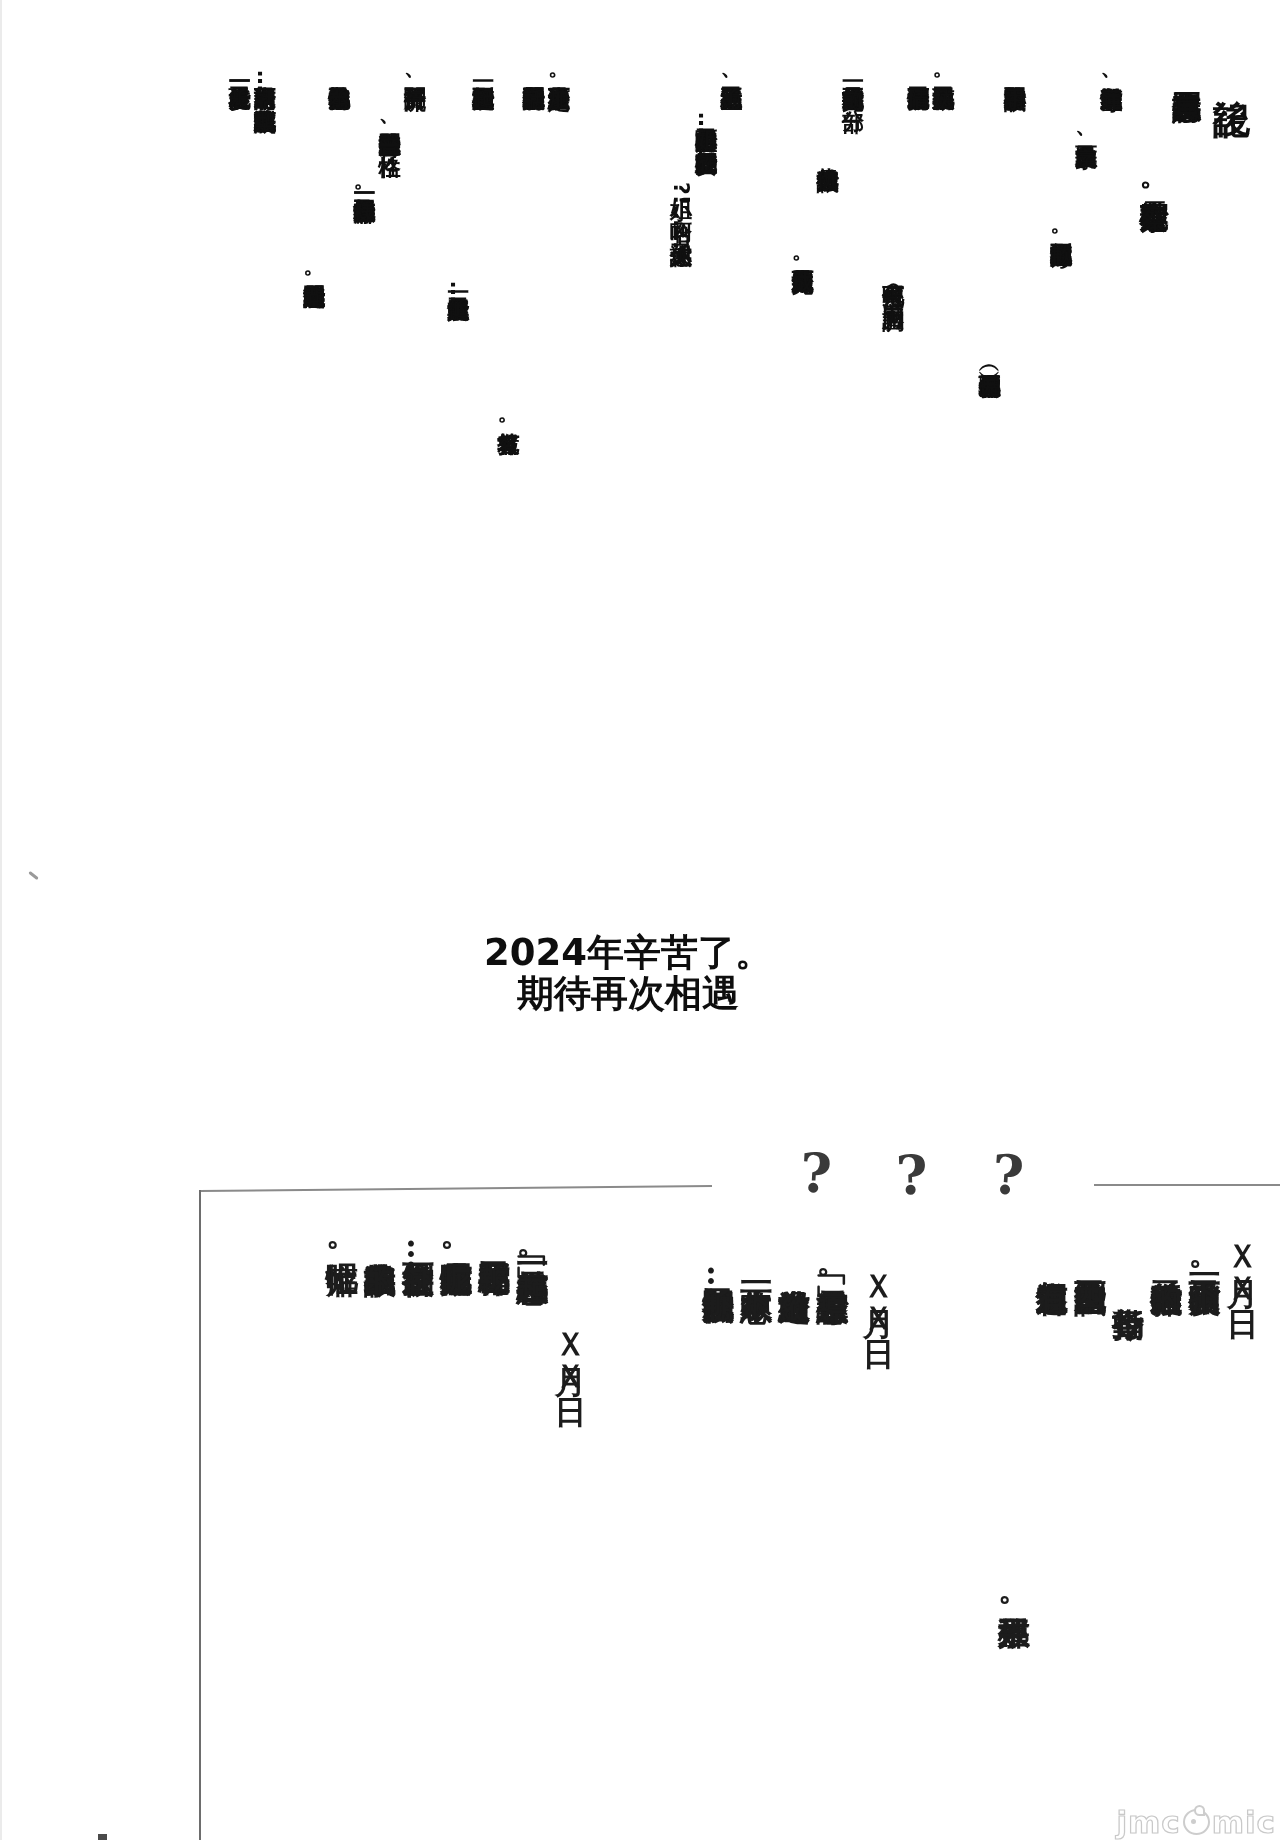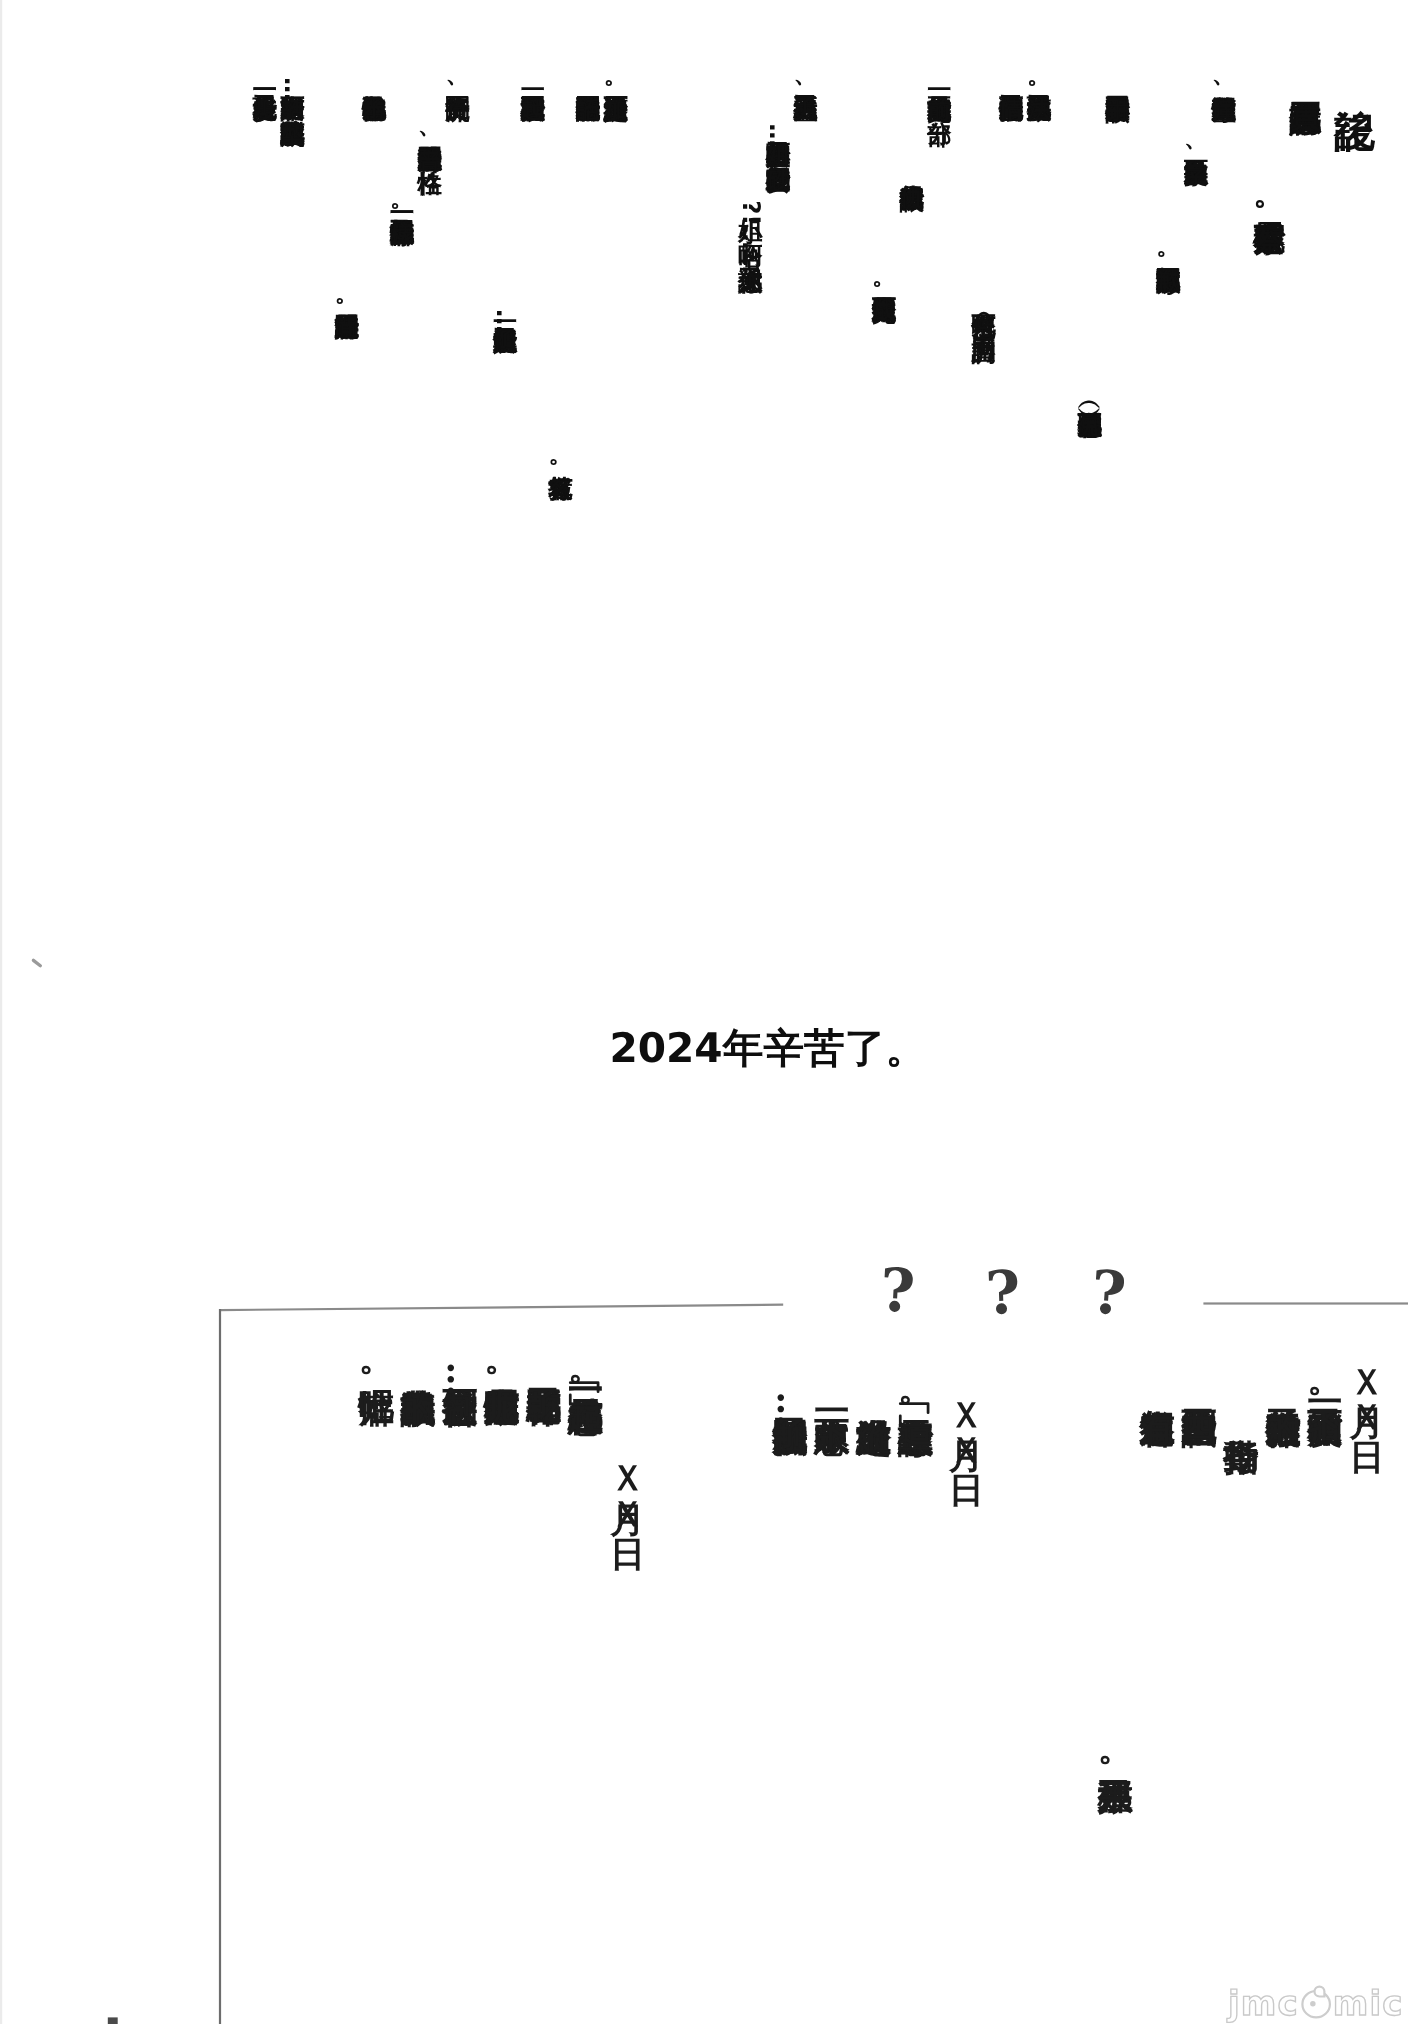--- a/index.html
+++ b/index.html
@@ -12,22 +12,22 @@
   .aw {
     position:absolute; top:70px; right:28px; height:665px;
     writing-mode:vertical-rl; text-orientation:mixed;
     font-weight:bold; color:#101010;
   }
   .aw p { margin:0 1px; padding:0; font-size:22px; line-height:1.1; }
   .aw p.t  { font-size:37px; }
   .aw p.lg { font-size:29px; }
   
   .closing {
-    position:absolute; top:932px; left:442px; width:400px;
-    text-align:right; font-weight:bold; font-size:37px; line-height:1.12;
+    position:absolute; top:932px; left:428px; width:400px;
+    text-align:center; font-weight:bold; font-size:37px; line-height:1.12;
     color:#0e0e0e; white-space:nowrap;
   }
   
   .line { position:absolute; background:#8a8a8a; }
   .box-top-left  { left:200px; top:1190px; width:512px; height:2px;
                    transform:rotate(-0.55deg); transform-origin:left center; }
   .box-top-right { left:1094px; top:1184px; width:186px; height:2px; }
   .box-left      { left:199px;  top:1190px; width:2px;  height:650px; background:#6d6d6d; }
   
   .qmark {
@@ -108,20 +108,21 @@
     <p style="padding-top:46px">對於時間的掌握以及角色的聲音、性格</p>
     <p style="padding-top:112px">合不合自己的癖好感覺就像一發入魂一樣。</p>
     <p>非常遺憾自己喜歡的角色本子</p>
     <p style="padding-top:198px; margin-left:25px">沒能趕上近年的漫展申請時間。</p>
     <p>如果還有下次的話…或許會出碧藍航線或其他類型、</p>
     <p>現在只能走一步看一步了</p>
   </div>
 
   <div class="closing">
     <div>2024年辛苦了。</div>
+    <div>期待再次相遇</div>
   </div>
 
   <div class="line box-top-left"></div>
   <div class="line box-top-right"></div>
   <div class="line box-left"></div>
 
   <span class="qmark q1">?</span>
   <span class="qmark q2">?</span>
   <span class="qmark q3">?</span>
 

